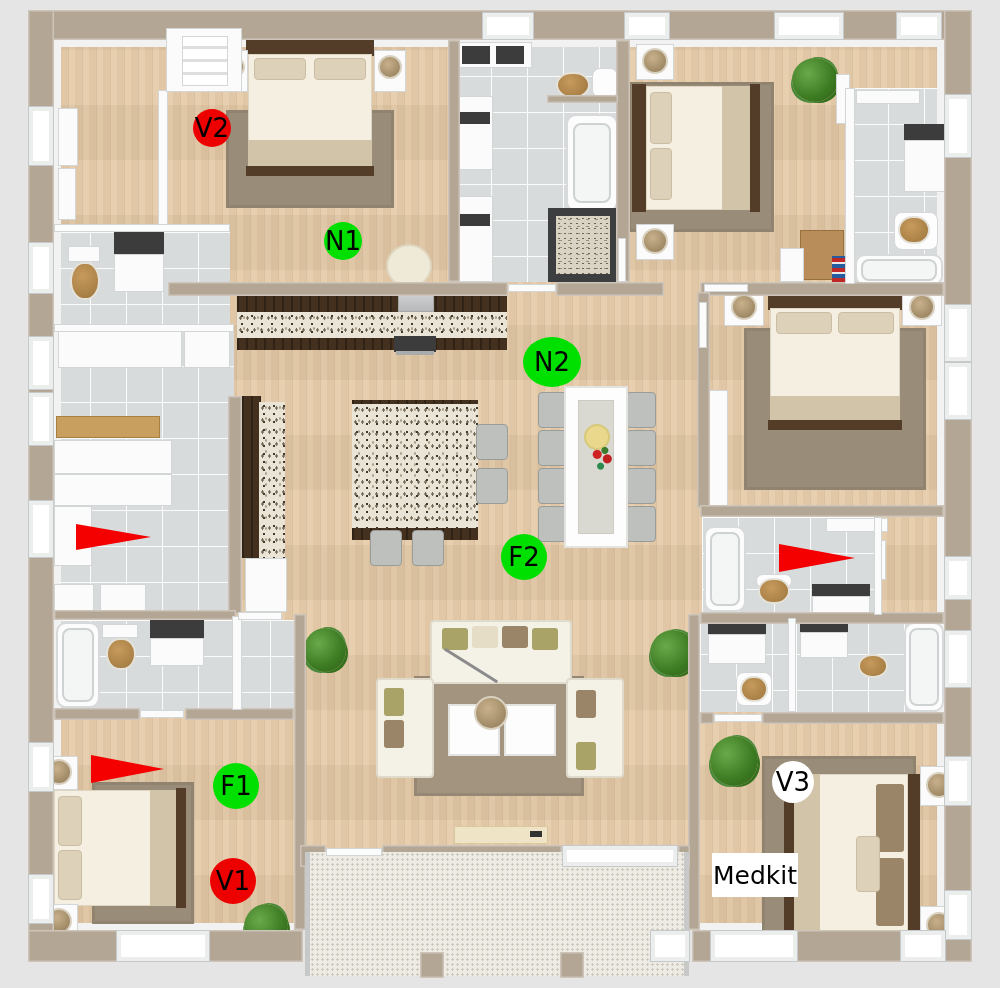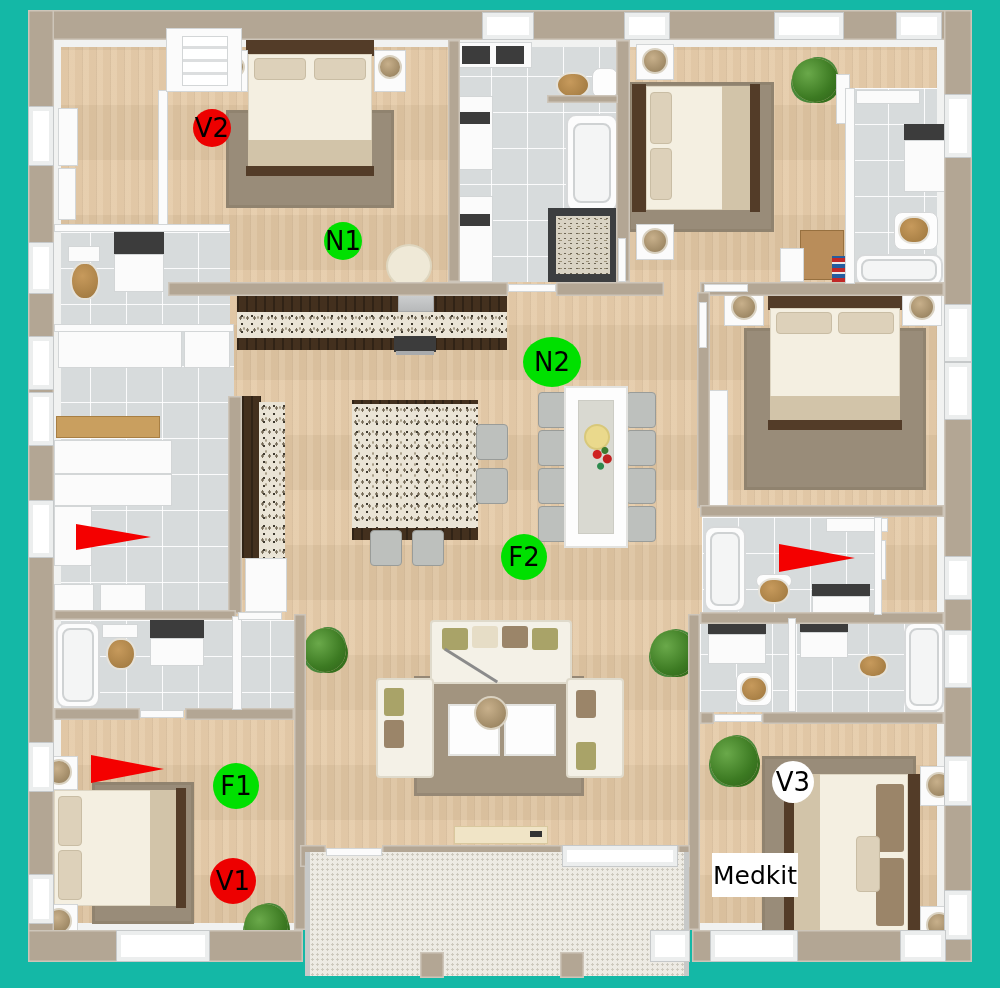--- a/index.html
+++ b/index.html
@@ -1,16 +1,16 @@
 <!DOCTYPE html>
 <html><head>
 <meta charset="utf-8">
 <style>
   html,body{margin:0;padding:0;background:#fff;}
-  #plan{position:relative;width:1000px;height:988px;background:#14b8a6;overflow:hidden;
+  #plan{position:relative;width:1000px;height:988px;background:#e5e5e5;overflow:hidden;
         font-family:"DejaVu Sans","Liberation Sans",sans-serif;}
   #plan div{position:absolute;box-sizing:border-box;}
   .wood{background-color:#e4c9a5;
     background-image:repeating-linear-gradient(90deg,rgba(101,67,33,.10) 0 1px,rgba(0,0,0,0) 1px 14px),
       repeating-linear-gradient(90deg,rgba(255,255,255,.07) 0 7px,rgba(0,0,0,.02) 7px 14px),
       repeating-linear-gradient(0deg,rgba(0,0,0,.03) 0 55px,rgba(255,255,255,.04) 55px 110px);}
   .tile{background-color:#d7dbdc;
     background-image:linear-gradient(rgba(255,255,255,.9) 1px,rgba(0,0,0,0) 1px),
       linear-gradient(90deg,rgba(255,255,255,.9) 1px,rgba(0,0,0,0) 1px);
     background-size:36px 36px;}

